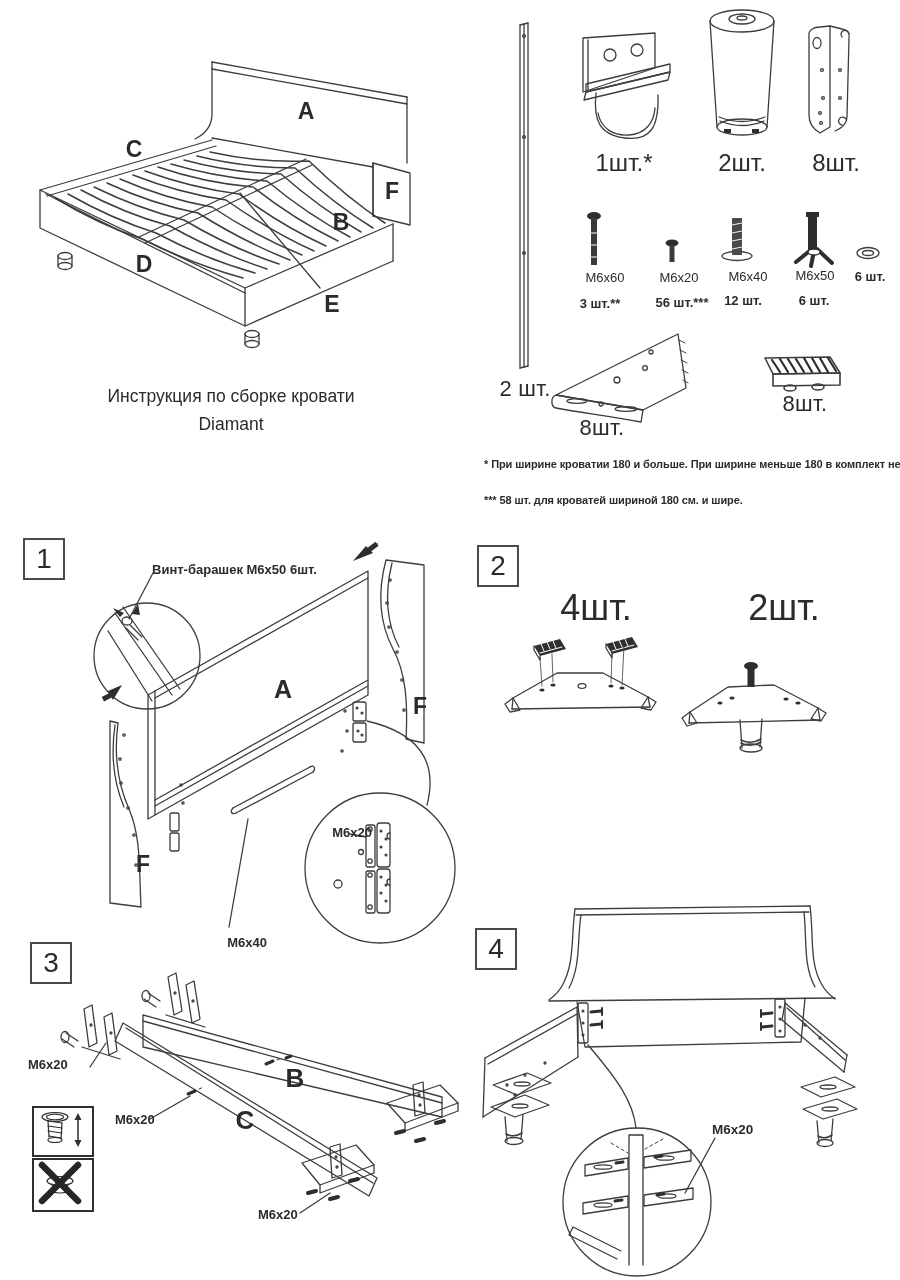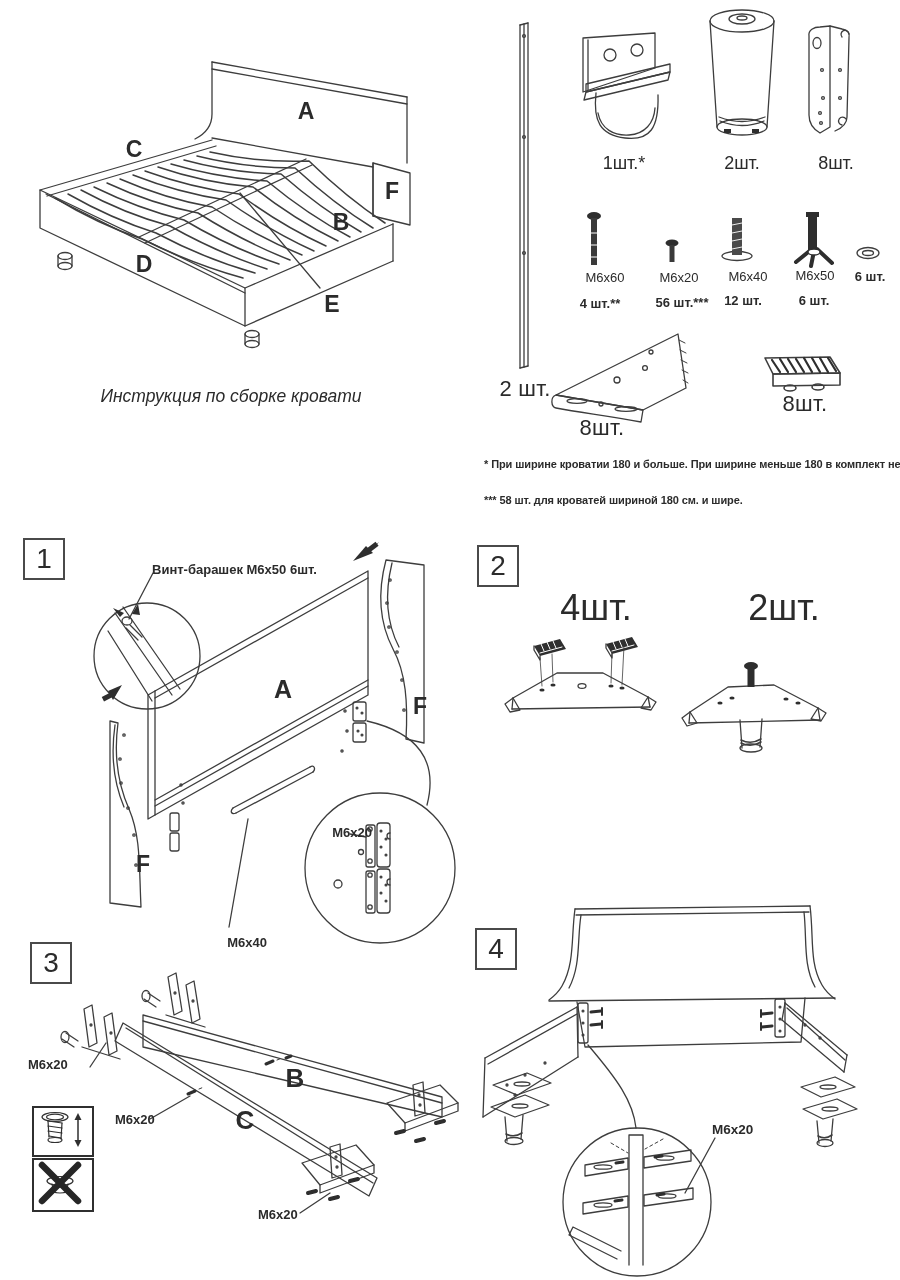--- a/index.html
+++ b/index.html
@@ -2,24 +2,24 @@
 <html><head>
 <meta charset="utf-8">
 <style>
   html,body{margin:0;padding:0;background:#fff;}
   #page{position:relative;width:900px;height:1280px;background:#ffffff;overflow:hidden;
         font-family:"Liberation Sans",sans-serif;color:#2b2b2b;}
   .abs{position:absolute;}
   .ctr{position:absolute;transform:translate(-50%,-50%);white-space:nowrap;}
   .part-letter{font-size:23px;font-weight:600;color:#2b2b2b;}
   .qty-lg{font-size:22px;font-weight:500;letter-spacing:.3px;}
-  .qty-md{font-size:18px;font-weight:500;}
+  .qty-md{font-size:24px;font-weight:500;}
   .screw-lbl{font-size:13px;font-weight:400;}
   .screw-qty{font-size:13px;font-weight:700;}
-  .title{font-size:17.5px;font-weight:500;text-align:center;font-style:italic;}
+  .title{font-size:17.5px;font-weight:500;text-align:center;}
   .website{font-size:16px;font-weight:500;text-align:center;}
   .foot{font-size:11px;font-weight:700;white-space:nowrap;letter-spacing:-.1px;}
   .stepbox{position:absolute;width:38px;height:38px;border:2px solid #4a4a4a;
            font-size:28px;text-align:center;line-height:38px;background:#fff;}
   .callout{font-size:13px;font-weight:600;white-space:nowrap;}
   .m6{font-size:13px;font-weight:700;white-space:nowrap;}
   .big-qty{font-size:36px;font-weight:500;}
   .bc-letter{font-size:26px;font-weight:600;}
   .warnbox{position:absolute;border:2px solid #2f2f2f;background:#fff;}
   svg{display:block;}
@@ -85,20 +85,21 @@
 
   <div class="ctr part-letter" style="left:306px;top:111px;">A</div>
   <div class="ctr part-letter" style="left:134px;top:149px;">C</div>
   <div class="ctr part-letter" style="left:392px;top:191px;">F</div>
   <div class="ctr part-letter" style="left:341px;top:222px;">B</div>
   <div class="ctr part-letter" style="left:144px;top:264px;">D</div>
   <div class="ctr part-letter" style="left:332px;top:304px;">E</div>
 
   <div class="abs title" style="left:61px;top:386px;width:340px;">
     <div>Инструкция по сборке кровати</div>
+    <div style="margin-top:7px;">Diamant</div>
   </div>
 
   <svg class="abs" style="left:480px;top:5px;" width="420" height="450" viewBox="0 0 420 450">
     <g stroke="#3d3d3d" fill="none" stroke-width="1.3" stroke-linecap="round" stroke-linejoin="round">
 
       <g>
         <path d="M40,20 L40,363 M48,18 L48,361 M44,19 L44,362"></path>
         <path d="M40,20 L48,18 M40,363 L48,361"></path>
         <circle cx="44" cy="31" r="1.4"></circle>
           <circle cx="44" cy="132" r="1.4"></circle>
@@ -191,21 +192,21 @@
       </g>
     </g>
   </svg>
 
   <div class="ctr qty-lg" style="left:525px;top:389px;">2 шт.</div>
   <div class="ctr qty-md" style="left:624px;top:163px;">1шт.*</div>
   <div class="ctr qty-md" style="left:742px;top:163px;">2шт.</div>
   <div class="ctr qty-md" style="left:836px;top:163px;">8шт.</div>
 
   <div class="ctr screw-lbl" style="left:605px;top:277px;">М6х60</div>
-  <div class="ctr screw-qty" style="left:600px;top:303px;">4 шт.**</div>
+  <div class="ctr screw-qty" style="left:600px;top:303px;">3 шт.**</div>
   <div class="ctr screw-lbl" style="left:679px;top:277px;">М6х20</div>
   <div class="ctr screw-qty" style="left:682px;top:302px;">56 шт.***</div>
   <div class="ctr screw-lbl" style="left:748px;top:276px;">М6х40</div>
   <div class="ctr screw-qty" style="left:743px;top:300px;">12 шт.</div>
   <div class="ctr screw-lbl" style="left:815px;top:275px;">М6х50</div>
   <div class="ctr screw-qty" style="left:814px;top:300px;">6 шт.</div>
   <div class="ctr screw-qty" style="left:870px;top:276px;">6 шт.</div>
 
   <div class="ctr qty-lg" style="left:602px;top:428px;">8шт.</div>
   <div class="ctr qty-lg" style="left:805px;top:404px;">8шт.</div>

